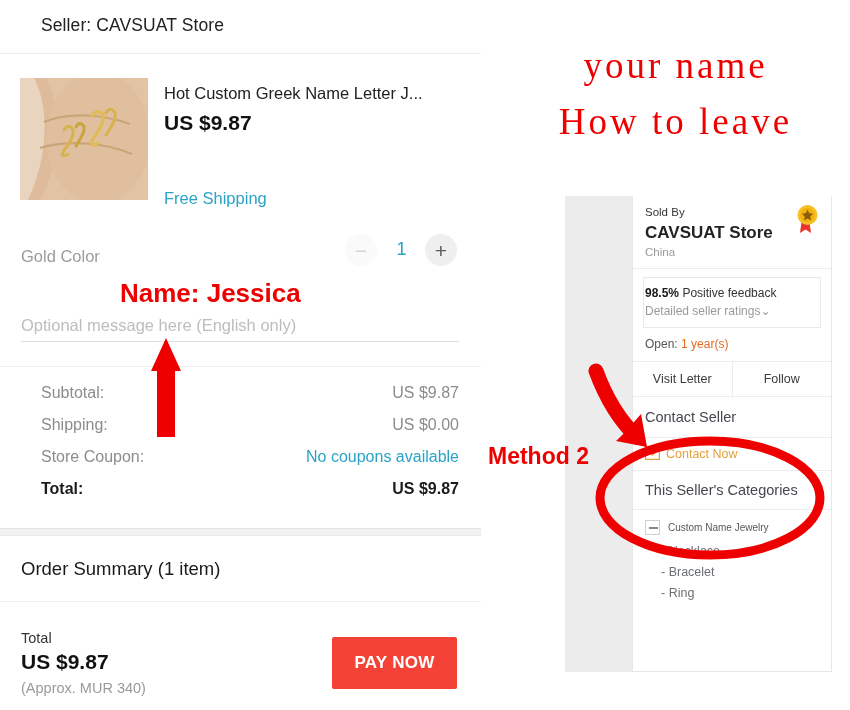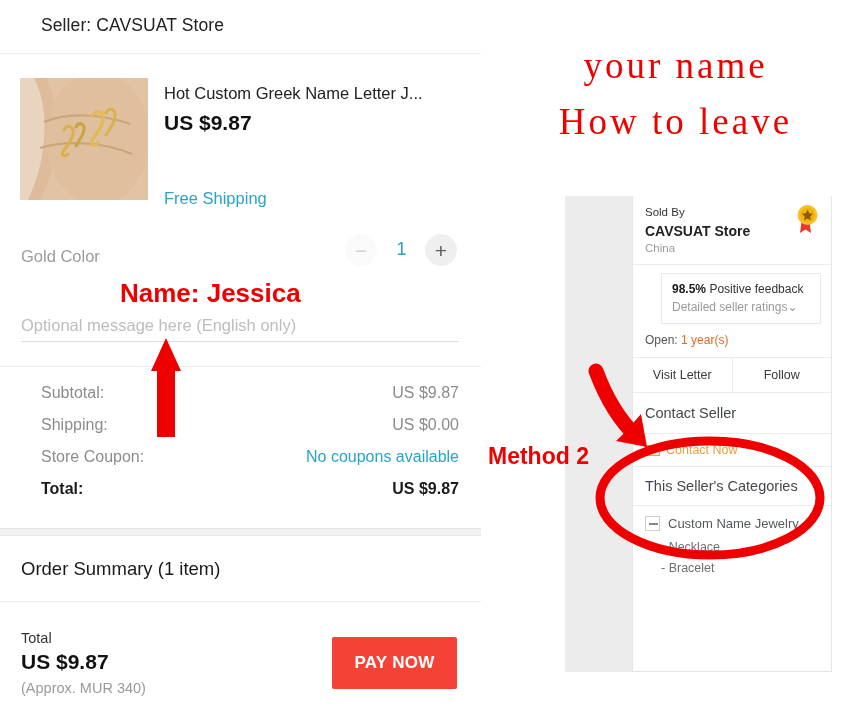--- a/index.html
+++ b/index.html
@@ -114,40 +114,40 @@
     position:absolute; left:84px; top:196px; width:266px; height:476px;
     background:#ececec;
   }
   .seller-card {
     position:absolute; left:151px; top:196px; width:200px; height:476px;
     background:#ffffff; border:1px solid #e6e6e6; border-top:none;
     font-family:"Liberation Sans", sans-serif; overflow:hidden;
   }
   .sc-sec { position:relative; padding:10px 12px; border-bottom:1px solid #ececec; }
   .sc-soldby { font-size:11.5px; color:#333; margin-bottom:5px; }
-  .sc-store  { font-size:14px; color:#222; font-weight:bold; margin-bottom:3px; }
+  .sc-store  { font-size:17px; color:#222; font-weight:bold; margin-bottom:3px; }
   .sc-country{ font-size:11.5px; color:#9a9a9a; }
   .medal { position:absolute; right:10px; top:8px; width:26px; height:30px; }
 
-  .fb-box { margin:8px 10px 0 28px; border:1px solid #e9e9e9; padding:8px 9px 9px 10px; }
+  .fb-box { margin:8px 10px 0 10px; border:1px solid #e9e9e9; padding:8px 9px 9px 1px; }
   .fb-line1 { font-size:12px; color:#333; }
   .fb-line1 b { color:#1a1a1a; }
   .fb-line2 { font-size:12px; color:#9a9a9a; margin-top:4px; }
   .open-line { padding:9px 12px 10px 12px; font-size:12px; color:#555; border-bottom:1px solid #ececec;}
   .open-line .yr { color:#e66a1f; }
 
   .btn-row { display:flex; border-bottom:1px solid #ececec; }
   .btn-row > div { flex:1; text-align:center; padding:10px 0; font-size:12.5px; color:#3a3a3a; }
   .btn-row > div:first-child { border-right:1px solid #ececec; }
 
   .contact-seller-hdr { padding:12px 12px; font-size:14.5px; color:#44474d; border-bottom:1px solid #ececec; }
   .contact-now { padding:9px 12px; font-size:12.5px; color:#e6a03c; border-bottom:1px solid #ececec; display:flex; align-items:center; gap:6px;}
   .env-ico { display:inline-block; width:15px; height:11px; }
   .cats-hdr { padding:11px 12px; font-size:14.5px; color:#44474d; border-bottom:1px solid #ececec; }
-  .cat-root { padding:10px 12px 4px 12px; font-size:13px; color:#55585e; display:flex; align-items:center; gap:8px; }
+  .cat-root { padding:10px 12px 4px 12px; font-size:10px; color:#55585e; display:flex; align-items:center; gap:8px; }
   .minus-box { width:15px; height:15px; border:1px solid #cfcfcf; position:relative; flex:0 0 auto; }
   .minus-box:after { content:""; position:absolute; left:3px; top:6px; width:9px; height:1.5px; background:#888; }
   .cat-sub { padding:5px 12px 2px 28px; font-size:12.5px; color:#6b6e73; }
 
   
   .anno { position:absolute; pointer-events:none; }
   .m1-label {
     position:absolute; left:127px; top:443px;
     color:#ee0000; font-size:23px; font-weight:bold;
     font-family:"Liberation Sans", sans-serif;
@@ -298,20 +298,21 @@
     </div>
 
     <div class="cats-hdr">This Seller's Categories</div>
 
     <div class="cat-root">
       <span class="minus-box"></span>
       <span>Custom Name Jewelry</span>
     </div>
     <div class="cat-sub">- Necklace</div>
     <div class="cat-sub">- Bracelet</div>
+    <div class="cat-sub">- Ring</div>
   </div>
 
   <svg class="anno" style="left:0;top:0;width:850px;height:710px;" viewBox="0 0 850 710" xmlns="http://www.w3.org/2000/svg">
 
     <g>
       <path d="M166 437 L166 371 L181 371 L166 338 L151 371 L166 371 Z" fill="#ee0000"></path>
       <rect x="157" y="371" width="18" height="66" fill="#ee0000"></rect>
     </g>
 
     <g>

